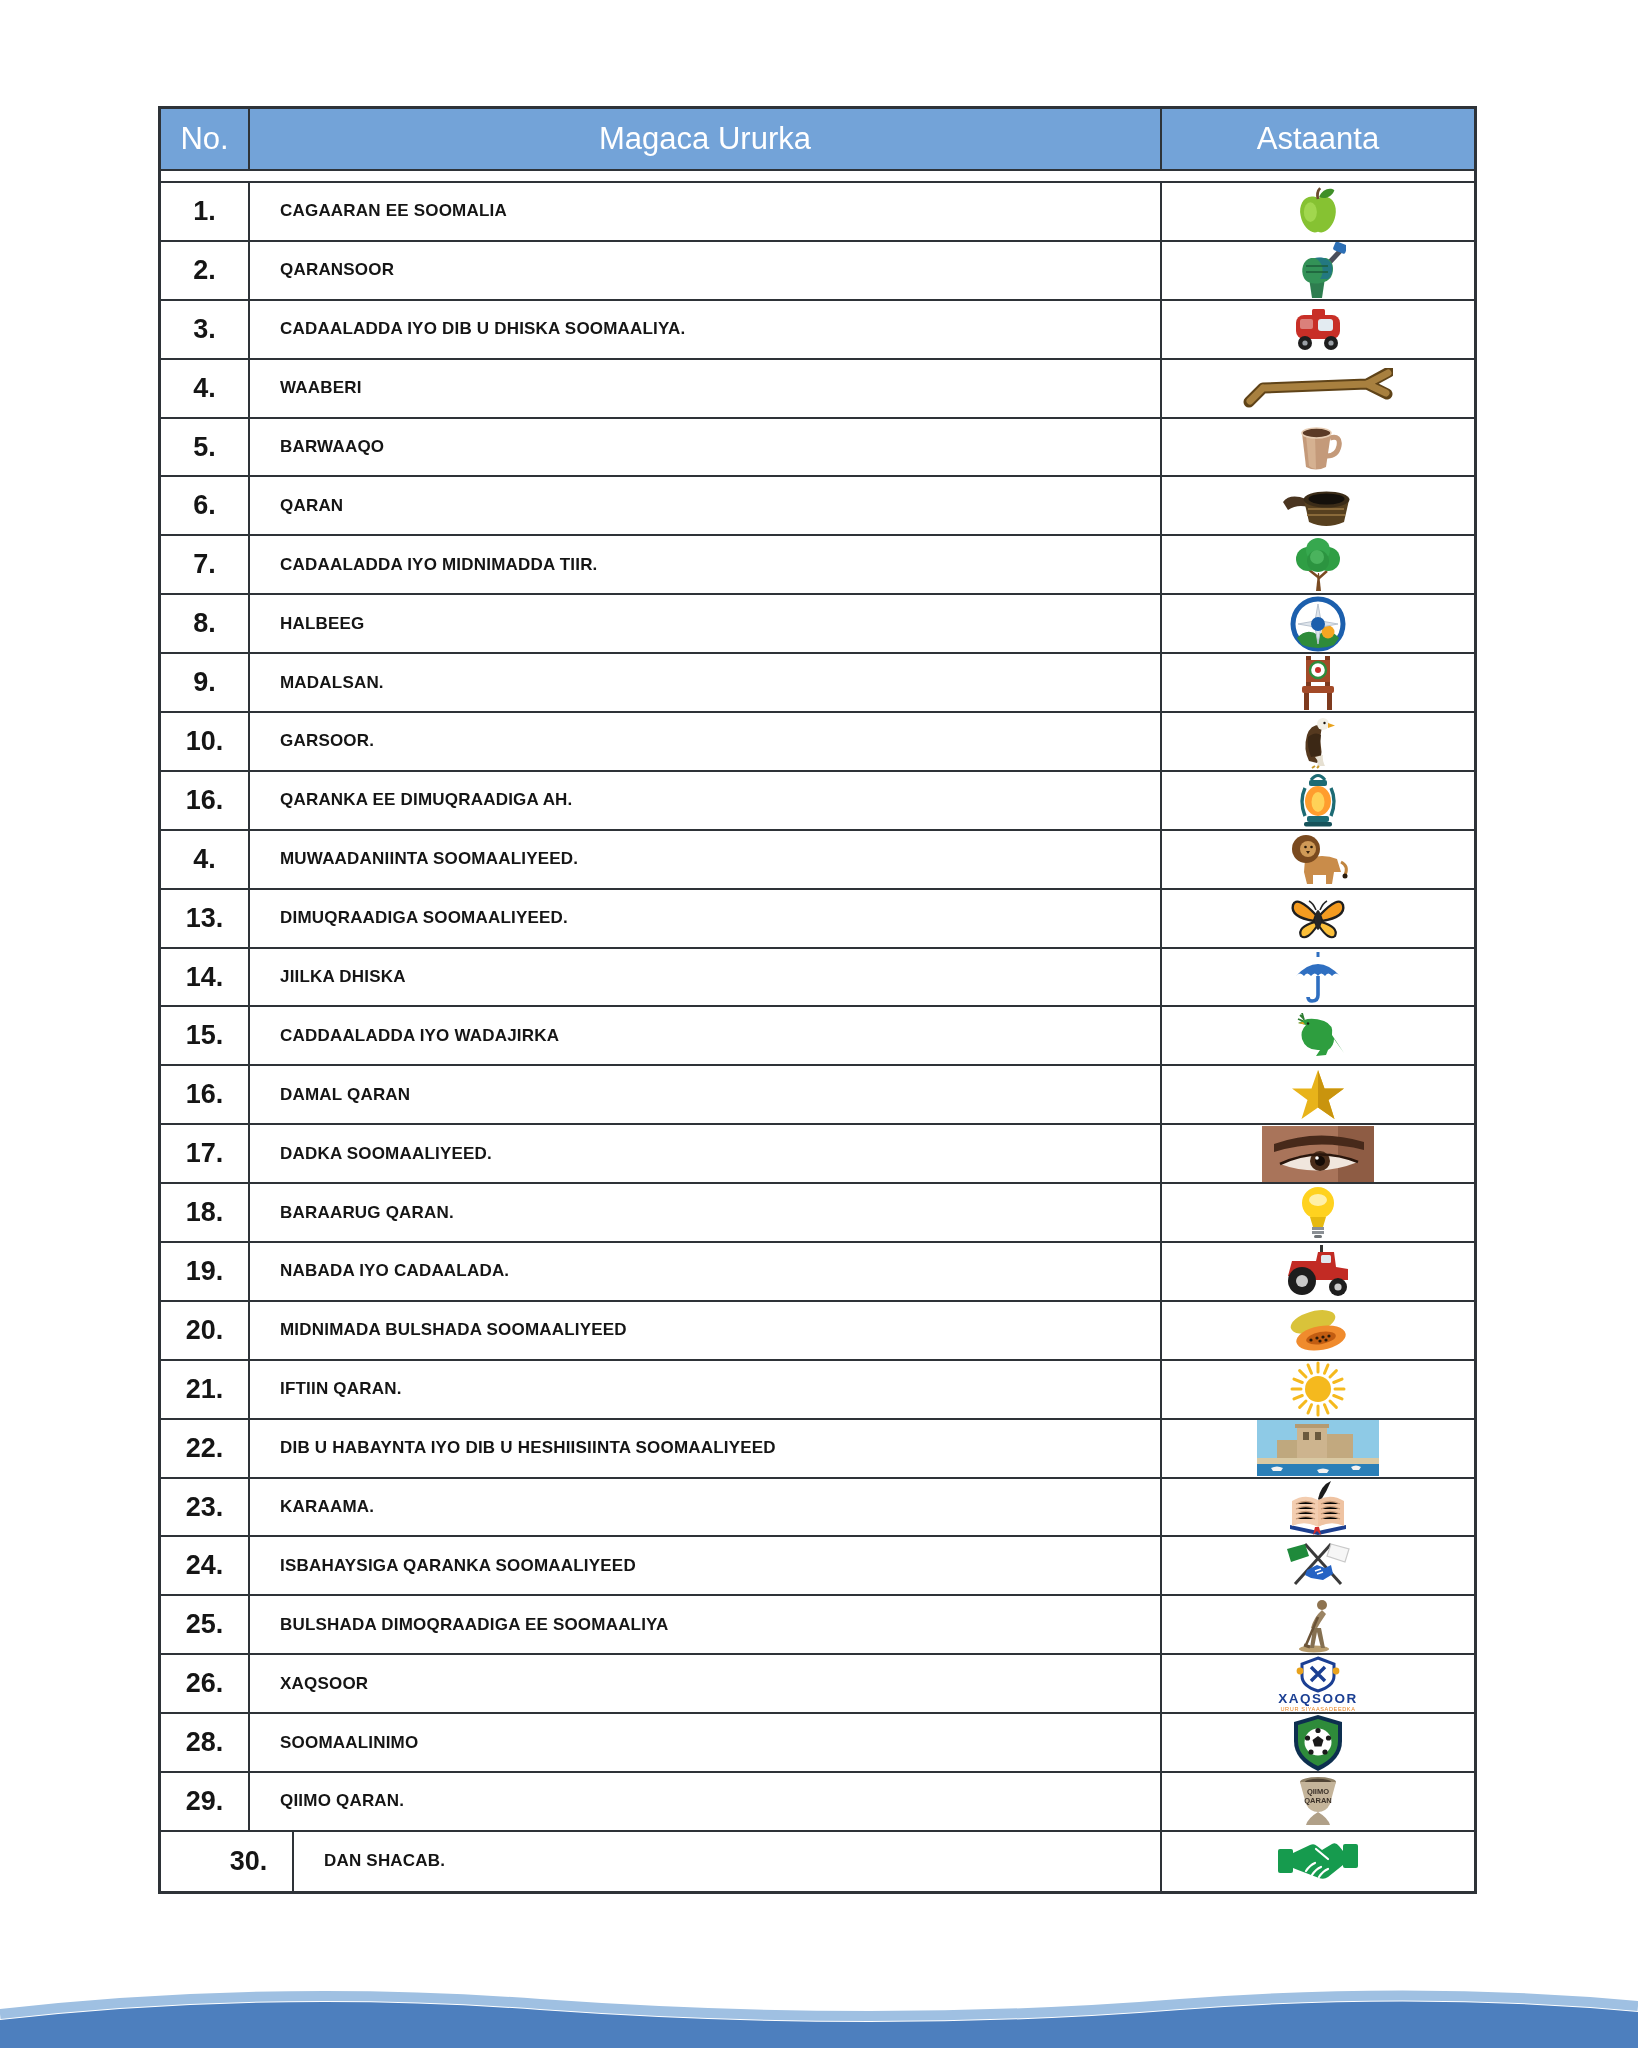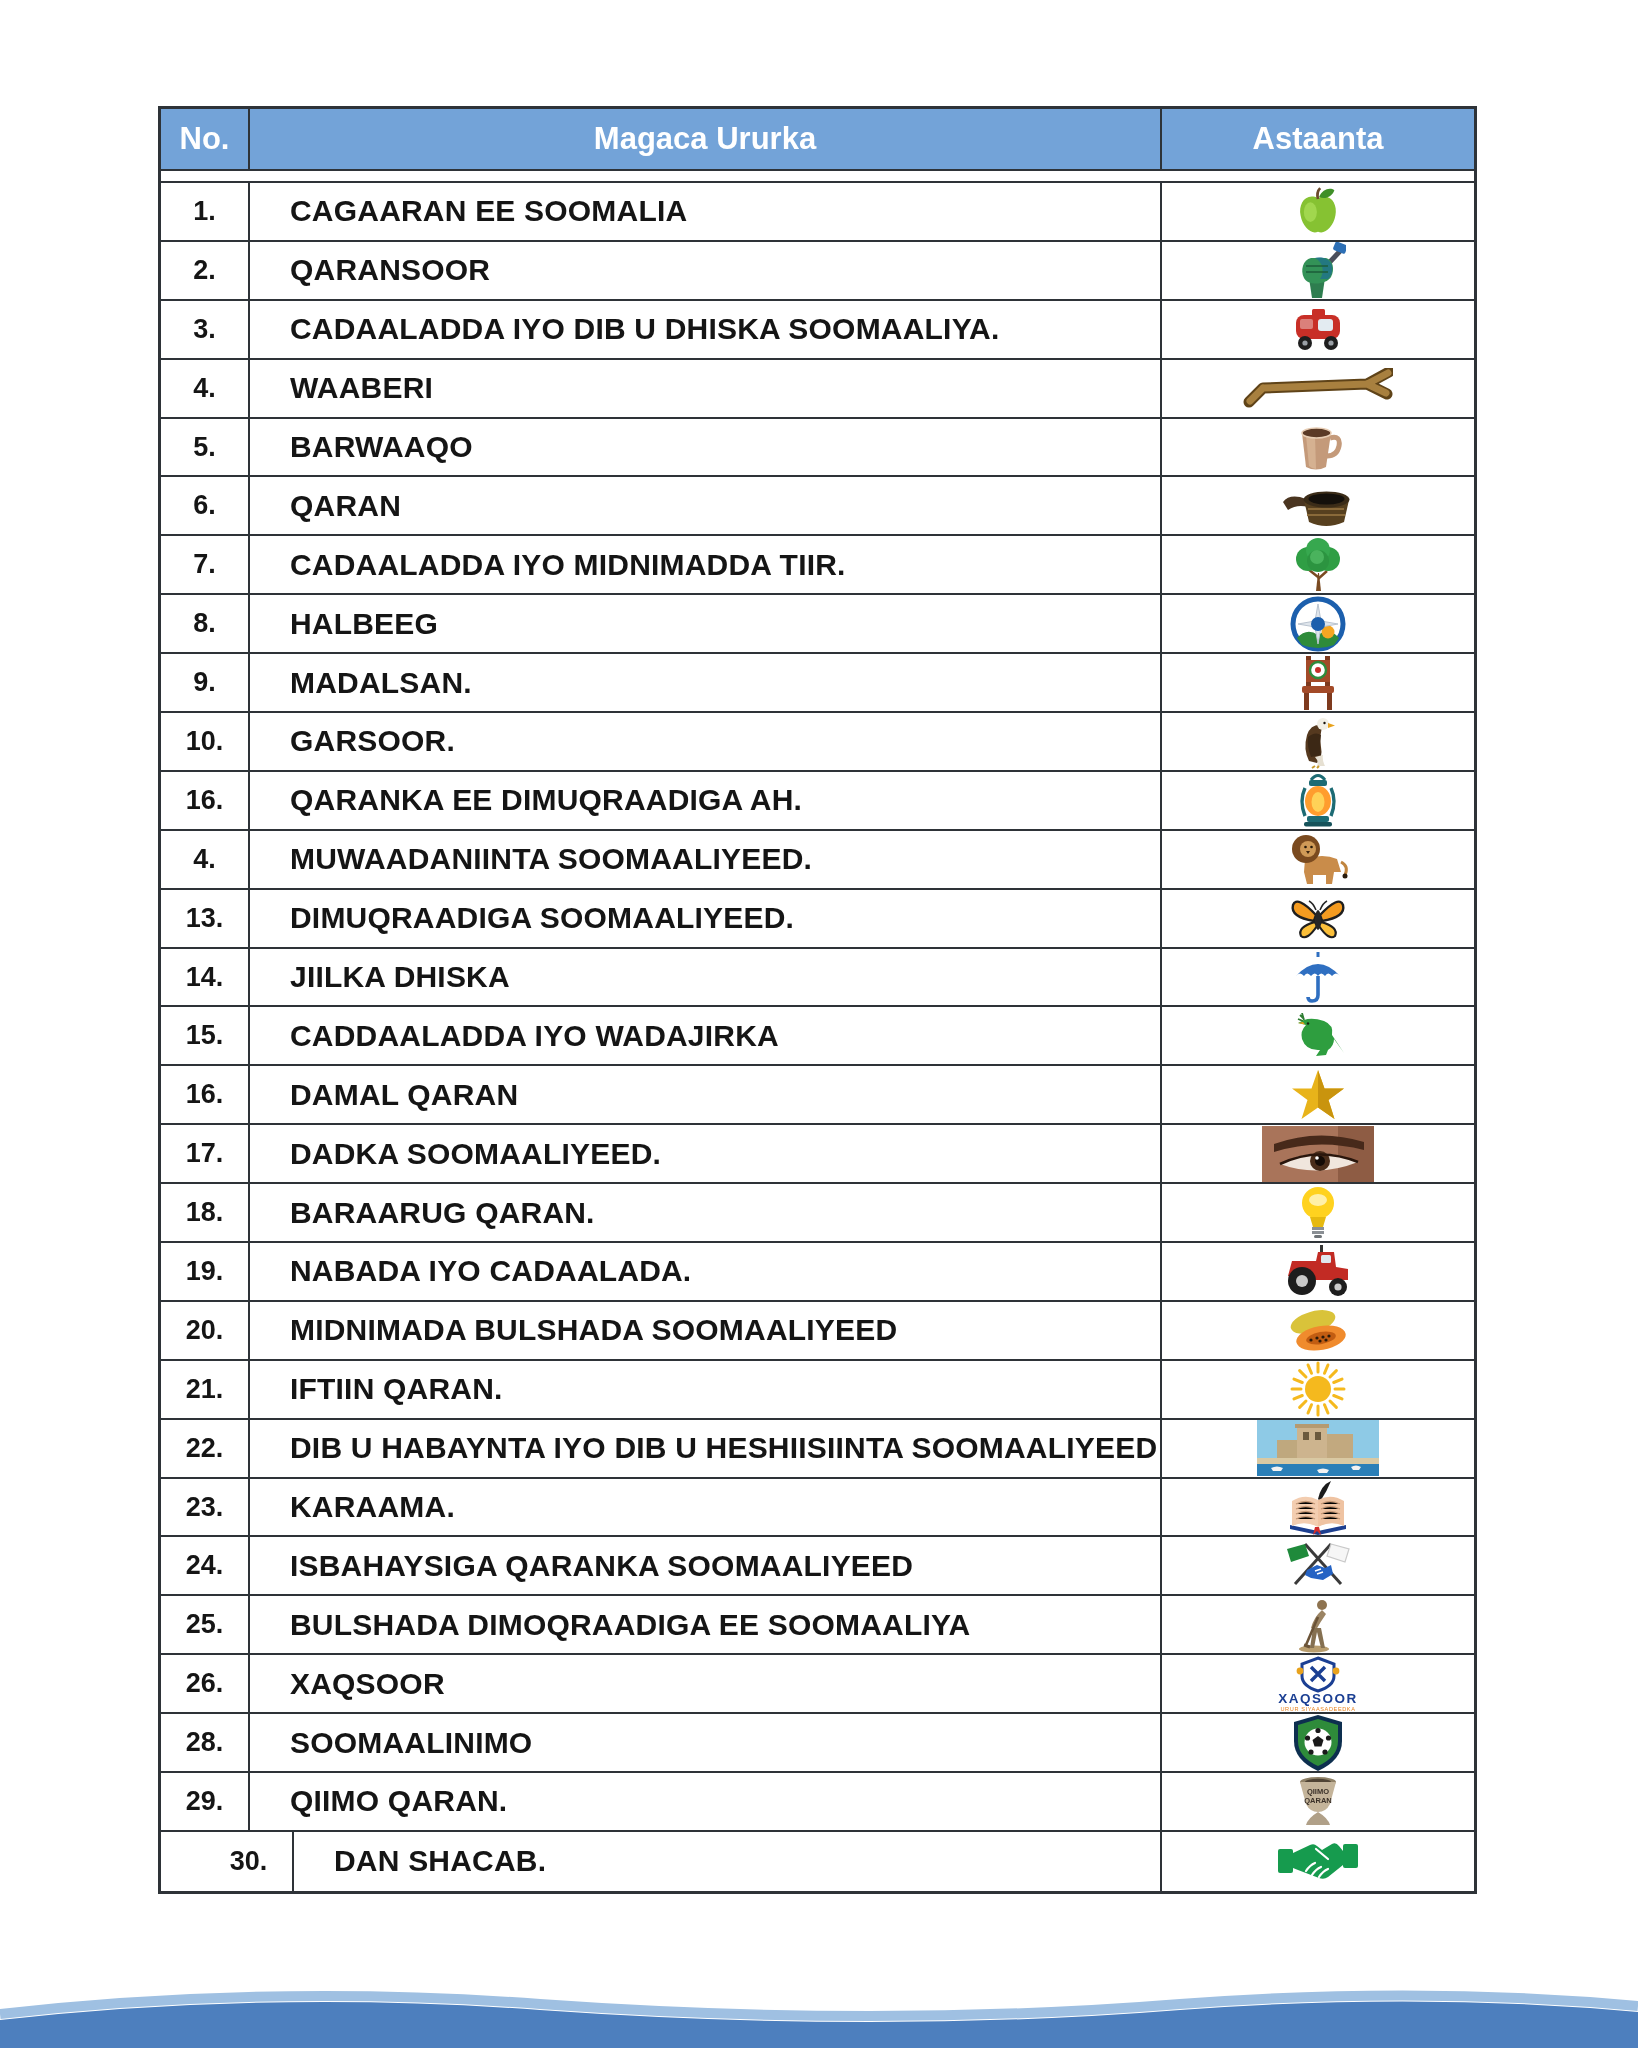--- a/index.html
+++ b/index.html
@@ -1,29 +1,29 @@
 <!DOCTYPE html>
 <html><head>
 <meta charset="utf-8">
 <style>
   html,body{margin:0;padding:0;background:#ffffff;}
   .page{position:relative;width:1638px;height:2048px;background:#ffffff;overflow:hidden;
         font-family:"Liberation Sans",sans-serif;color:#151515;}
   .table{position:absolute;left:158px;top:106px;width:1319px;border:3px solid #2e3338;box-sizing:border-box;background:#fff;}
   .thead{display:flex;background:#73a3d8;height:62px;border-bottom:2.5px solid #2e3338;box-sizing:border-box;}
-  .th{display:flex;align-items:center;justify-content:center;color:#ffffff;font-weight:bold;font-size:31px;box-sizing:border-box;}
+  .th{display:flex;align-items:center;justify-content:center;color:#ffffff;font-weight:normal;font-size:31px;box-sizing:border-box;}
   .h-no{width:89px;border-right:2.2px solid #2e3338;}
   .h-name{flex:1;border-right:2.2px solid #2e3338;}
   .h-sym{width:312px;}
   .gap{height:12px;border-bottom:2.5px solid #2e3338;box-sizing:border-box;background:#fff;}
   .row{display:flex;height:58.9px;border-bottom:2.2px solid #2e3338;box-sizing:border-box;}
   .row:last-child{border-bottom:none;margin-left:44px;}
   .c-no{width:89px;display:flex;align-items:center;justify-content:center;font-weight:bold;font-size:27px;
         border-right:2.2px solid #2e3338;box-sizing:border-box;}
-  .c-name{flex:1;display:flex;align-items:center;padding-left:40px;font-weight:bold;font-size:30px;
+  .c-name{flex:1;display:flex;align-items:center;padding-left:30px;font-weight:bold;font-size:17px;
         letter-spacing:.2px;border-right:2.2px solid #2e3338;box-sizing:border-box;white-space:nowrap;overflow:hidden;}
   .c-sym{width:312px;display:flex;align-items:center;justify-content:center;box-sizing:border-box;overflow:visible;}
   .ic{display:block;}
   .wave{position:absolute;left:0;bottom:0;width:1638px;height:72px;}
 </style>
 </head>
 <body>
 
 <div class="page">
 

